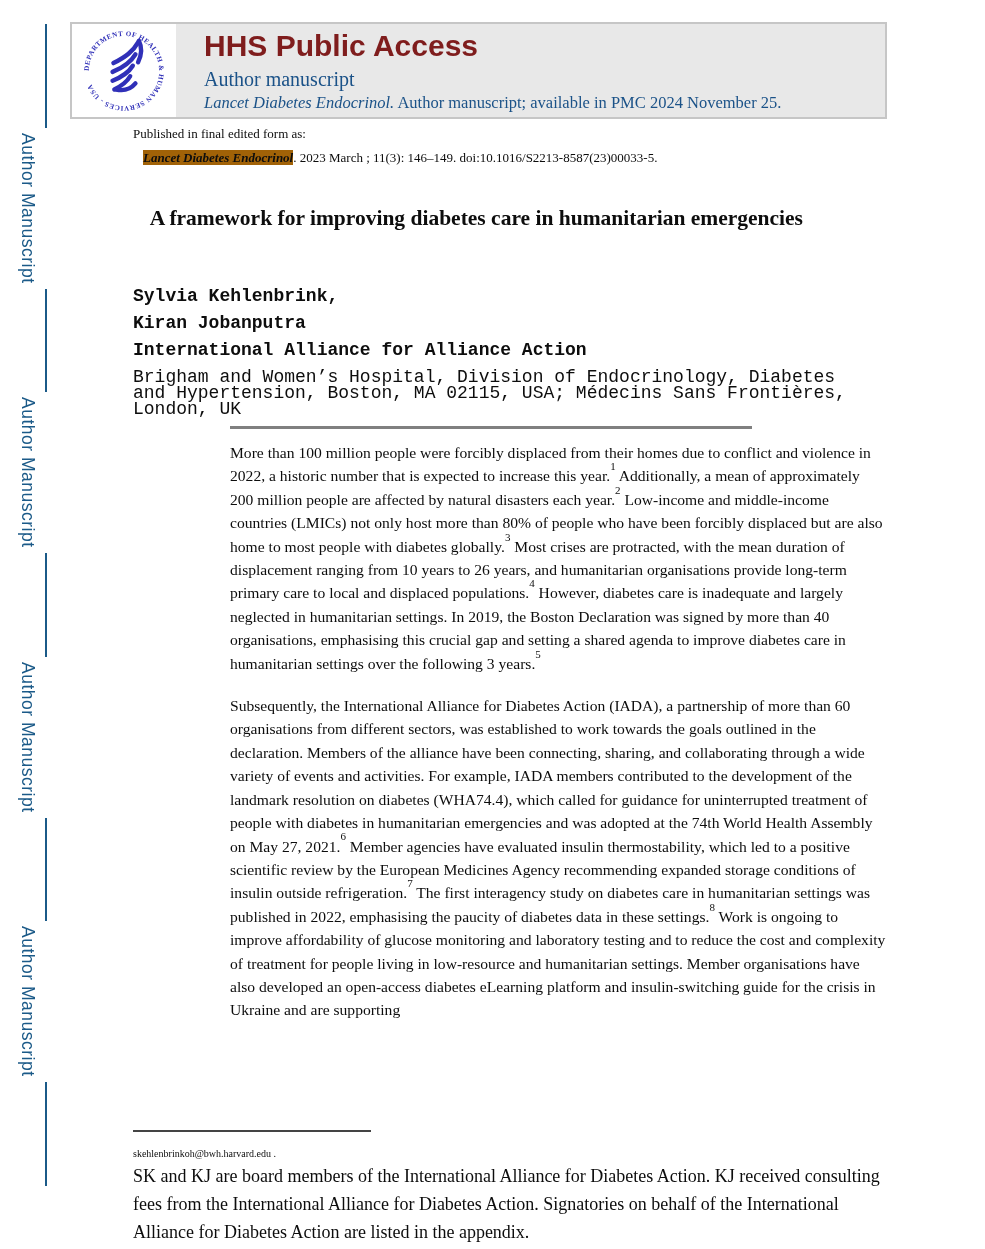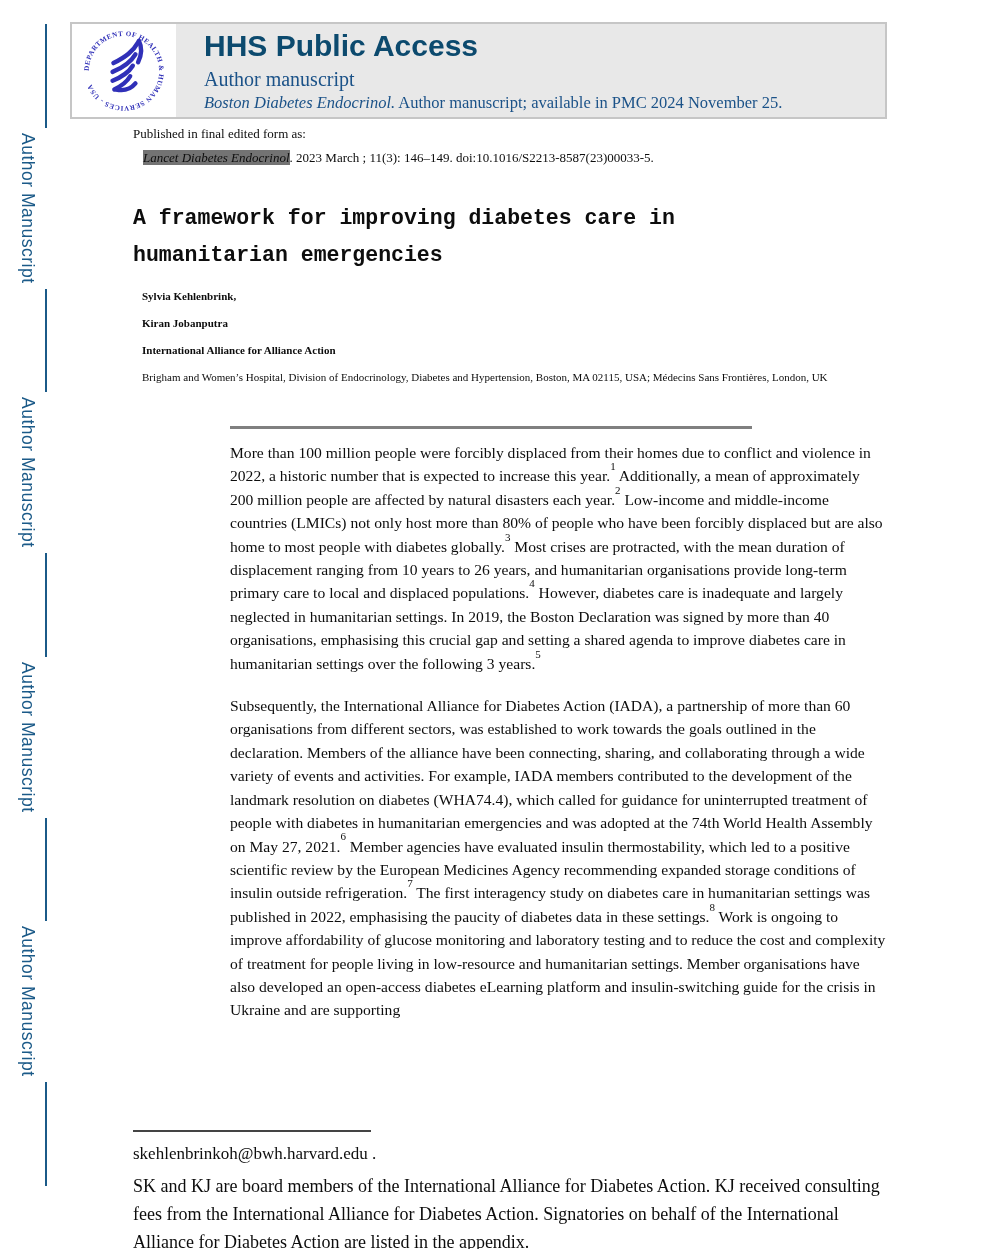--- a/index.html
+++ b/index.html
@@ -25,60 +25,60 @@
   .hhs-header{
     position:absolute;left:70px;top:22px;width:817px;height:97px;
     background:#e8e8e8;border:2px solid #c6c6c6;box-sizing:border-box;
     display:flex;align-items:stretch;
   }
   .logo-box{width:104px;background:#ffffff;display:flex;align-items:center;justify-content:center;}
   .logo-box svg{width:92px;height:88px;}
   .header-text{padding:4px 0 0 28px;}
   .hhs-title{
     font-family:"Liberation Sans",sans-serif;font-weight:bold;
-    font-size:30px;color:#0c4a6e;line-height:36px;
+    font-size:30px;color:#7f1d1d;line-height:36px;
   }
   .hhs-sub{font-size:20px;color:#1b5288;line-height:26px;margin-top:2px;}
   .hhs-journal{font-size:16.5px;color:#1b5288;line-height:22px;}
 
   
   .citation{position:absolute;left:133px;top:122px;font-size:13px;line-height:24px;color:#0d0d0d;}
   .cite-line{padding-left:10px;}
-  .highlight{background:#737373;}
+  .highlight{background:#a16207;font-weight:bold;}
   .italic{font-style:italic;}
 
   
   .title{
     position:absolute;left:133px;top:200px;width:670px;margin:0;
-    font-family:Liberation Mono, monospace;font-weight:bold;
-    font-size:21.5px;line-height:37px;color:#0d0d0d;
+    font-family:Liberation Serif, serif;font-weight:bold;
+    font-size:21.5px;line-height:37px;color:#0d0d0d;text-align:right;
   }
   .authors{position:absolute;left:133px;top:288px;width:740px;
-    font-family:Liberation Serif, serif;font-size:11px;color:#0d0d0d;margin-left:9px;}
+    font-family:Liberation Mono, monospace;font-size:18px;color:#0d0d0d;}
   .authors p{margin:0 0 11px 0;line-height:16px;}
   .authors p.bold{font-weight:bold;}
   .affil{line-height:26px;margin:0;}
 
   .sep{
     position:absolute;left:230px;top:426px;width:522px;height:3px;
     background:#808080;border:none;margin:0;
   }
 
   
   .body-text{
     position:absolute;left:230px;top:441px;width:656px;
     font-size:15.6px;line-height:23.4px;color:#0d0d0d;
   }
   .body-text p{margin:0 0 19px 0;}
   sup{font-size:11px;line-height:0;position:relative;top:-.45em;}
 
   
   .footnotes{position:absolute;left:133px;top:1130px;width:748px;color:#0d0d0d;}
   .foot-rule{width:238px;height:2px;background:#444;border:none;margin:0 0 14px 0;}
-  .email{font-size:17px;line-height:16px;margin-bottom:10px;}
+  .email{font-size:10px;line-height:16px;}
   .disclosure{font-size:18px;line-height:28px;}
 </style>
 </head>
 <body>
 
 <div class="page">
 
   <aside class="sidebar">
     <span class="sb-line"></span>
     <span class="sb-text">Author Manuscript</span>
@@ -106,21 +106,21 @@
           <path d="M63 31 C57 41 49 46 37 51"></path>
           <path d="M60 44 C55 52 47 57 37 61"></path>
           <path d="M57 56 C53 63 47 67 39 71"></path>
           <path d="M41 71 C50 73 58 70 63 64"></path>
         </g>
       </svg>
     </div>
     <div class="header-text">
       <div class="hhs-title">HHS Public Access</div>
       <div class="hhs-sub">Author manuscript</div>
-      <div class="hhs-journal"><span class="italic">Boston Diabetes Endocrinol.</span><span> Author manuscript; available in PMC 2024 November 25.</span></div>
+      <div class="hhs-journal"><span class="italic">Lancet Diabetes Endocrinol.</span><span> Author manuscript; available in PMC 2024 November 25.</span></div>
     </div>
   </header>
 
   <section class="citation">
     <div>Published in final edited form as:</div>
     <div class="cite-line"><span class="italic highlight">Lancet Diabetes Endocrinol</span><span>. 2023 March ; 11(3): 146–149. doi:10.1016/S2213-8587(23)00033-5.</span></div>
   </section>
 
   <h1 class="title">A framework for improving diabetes care in humanitarian emergencies</h1>
 

